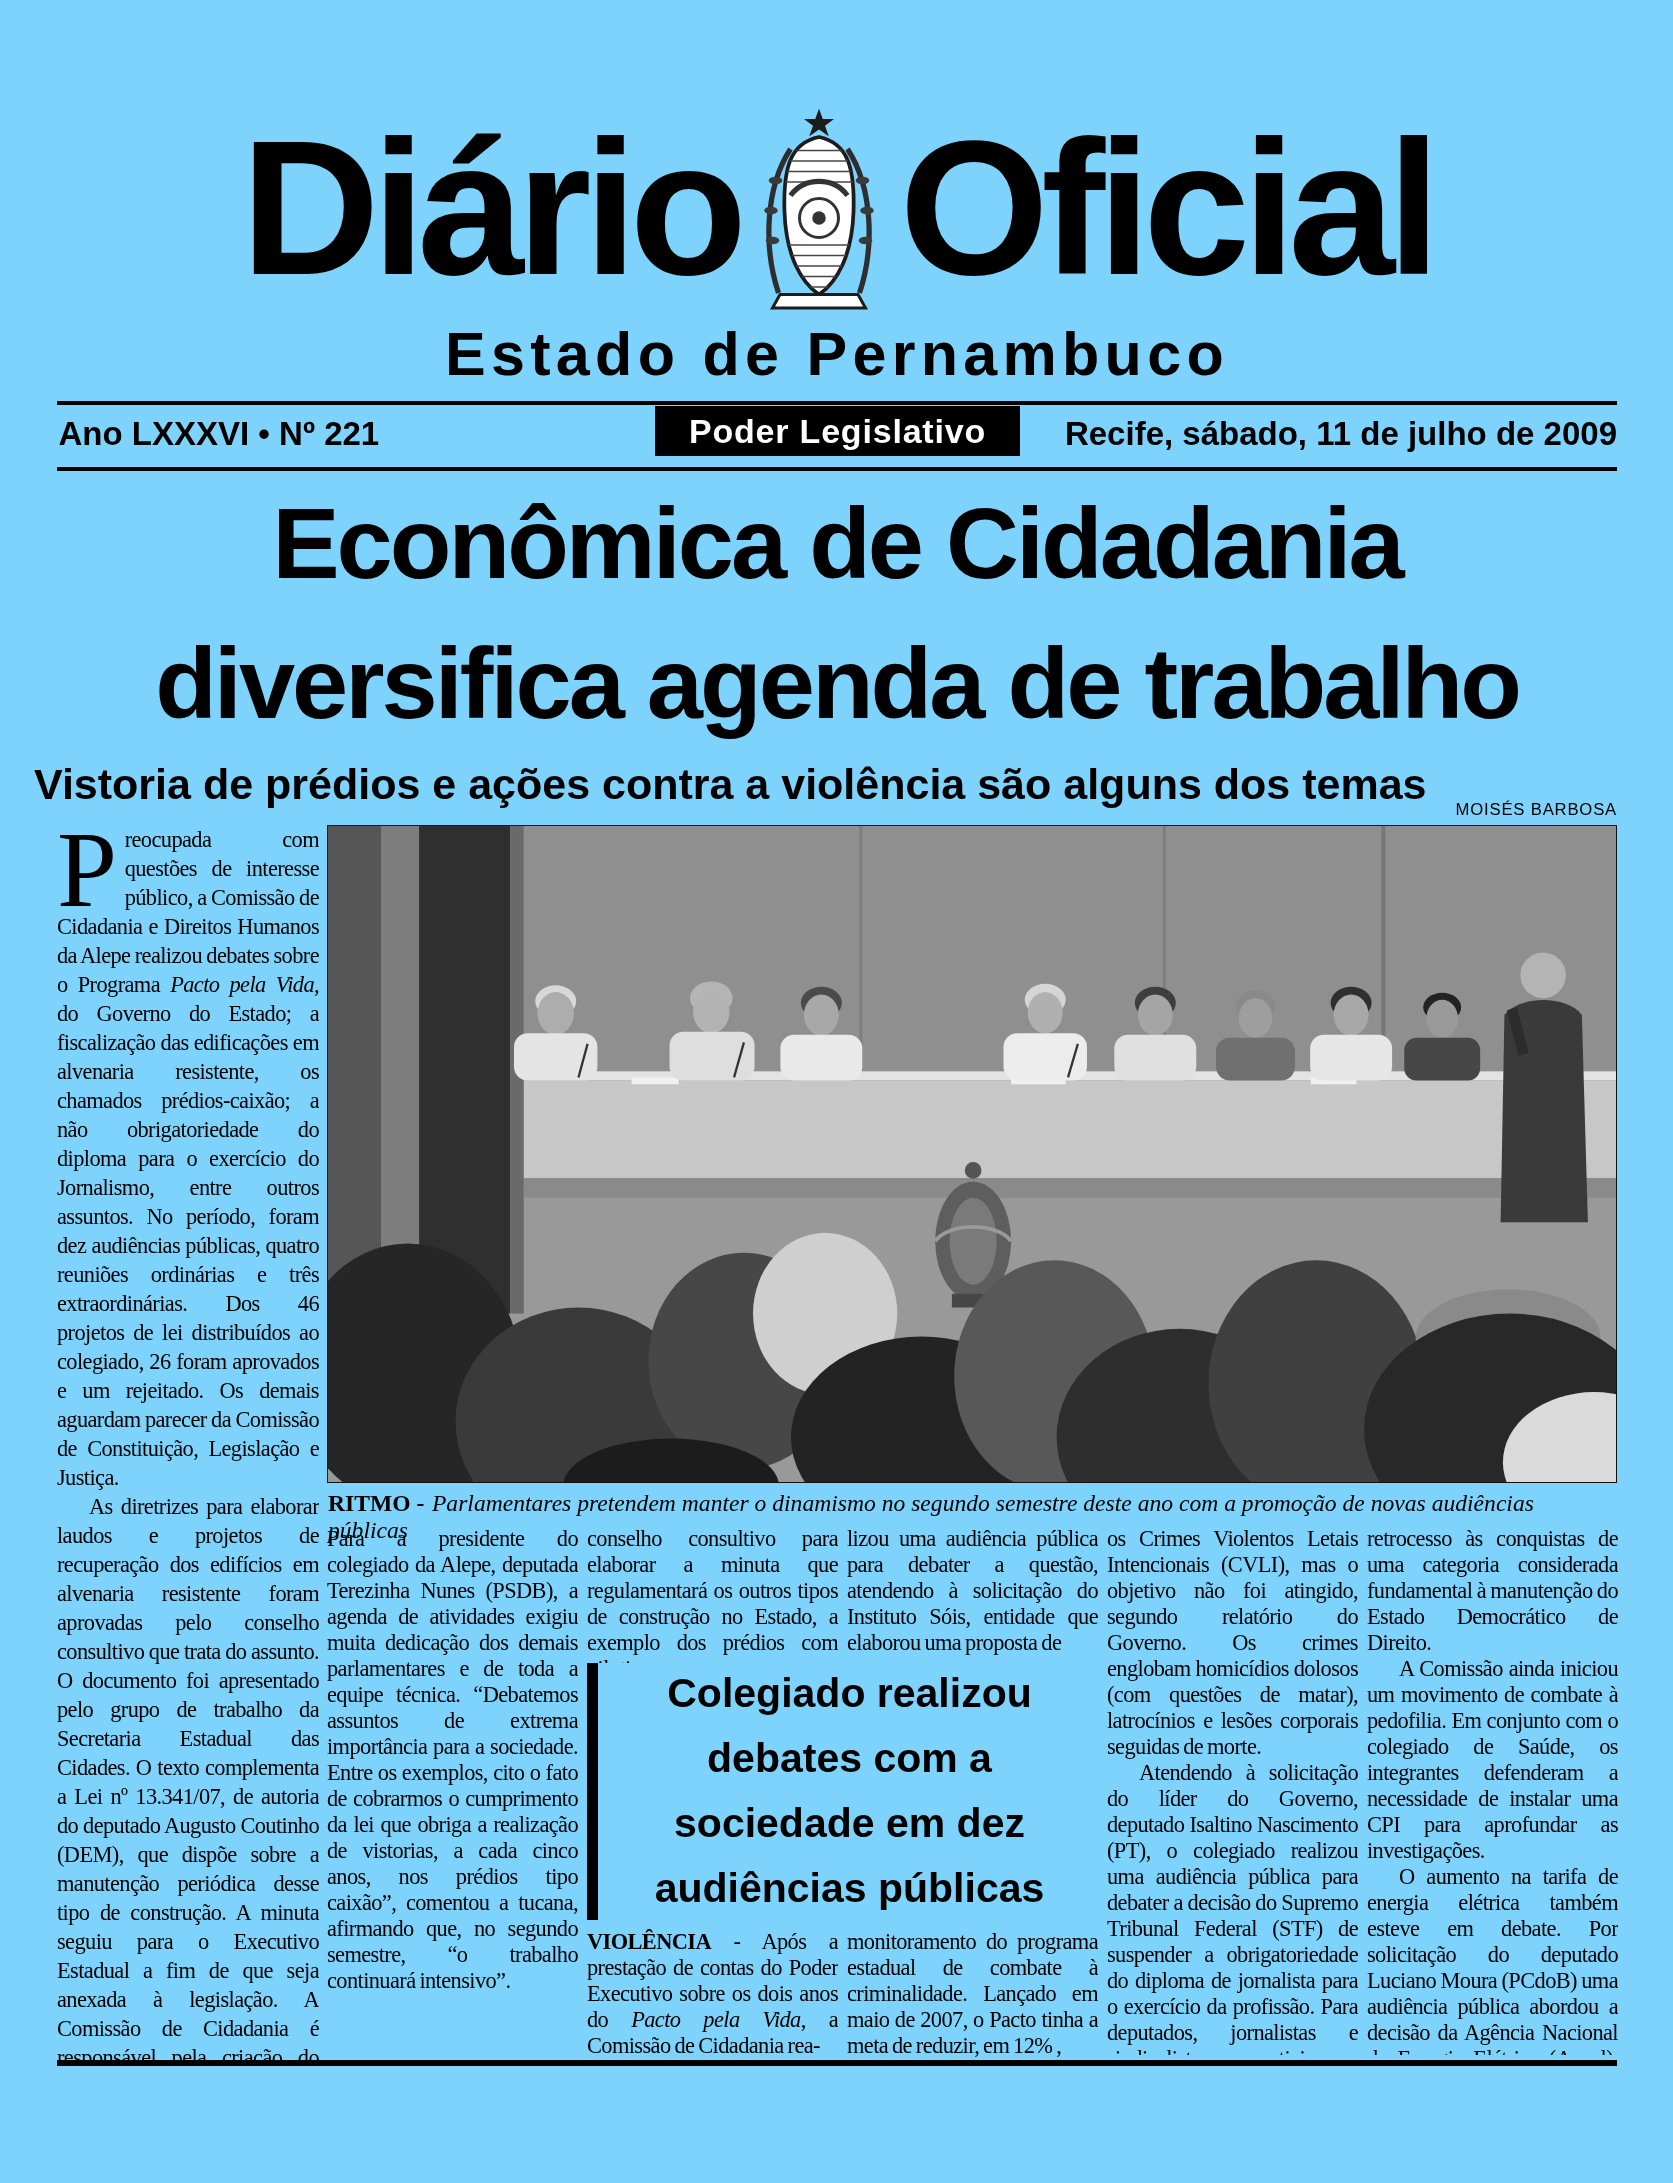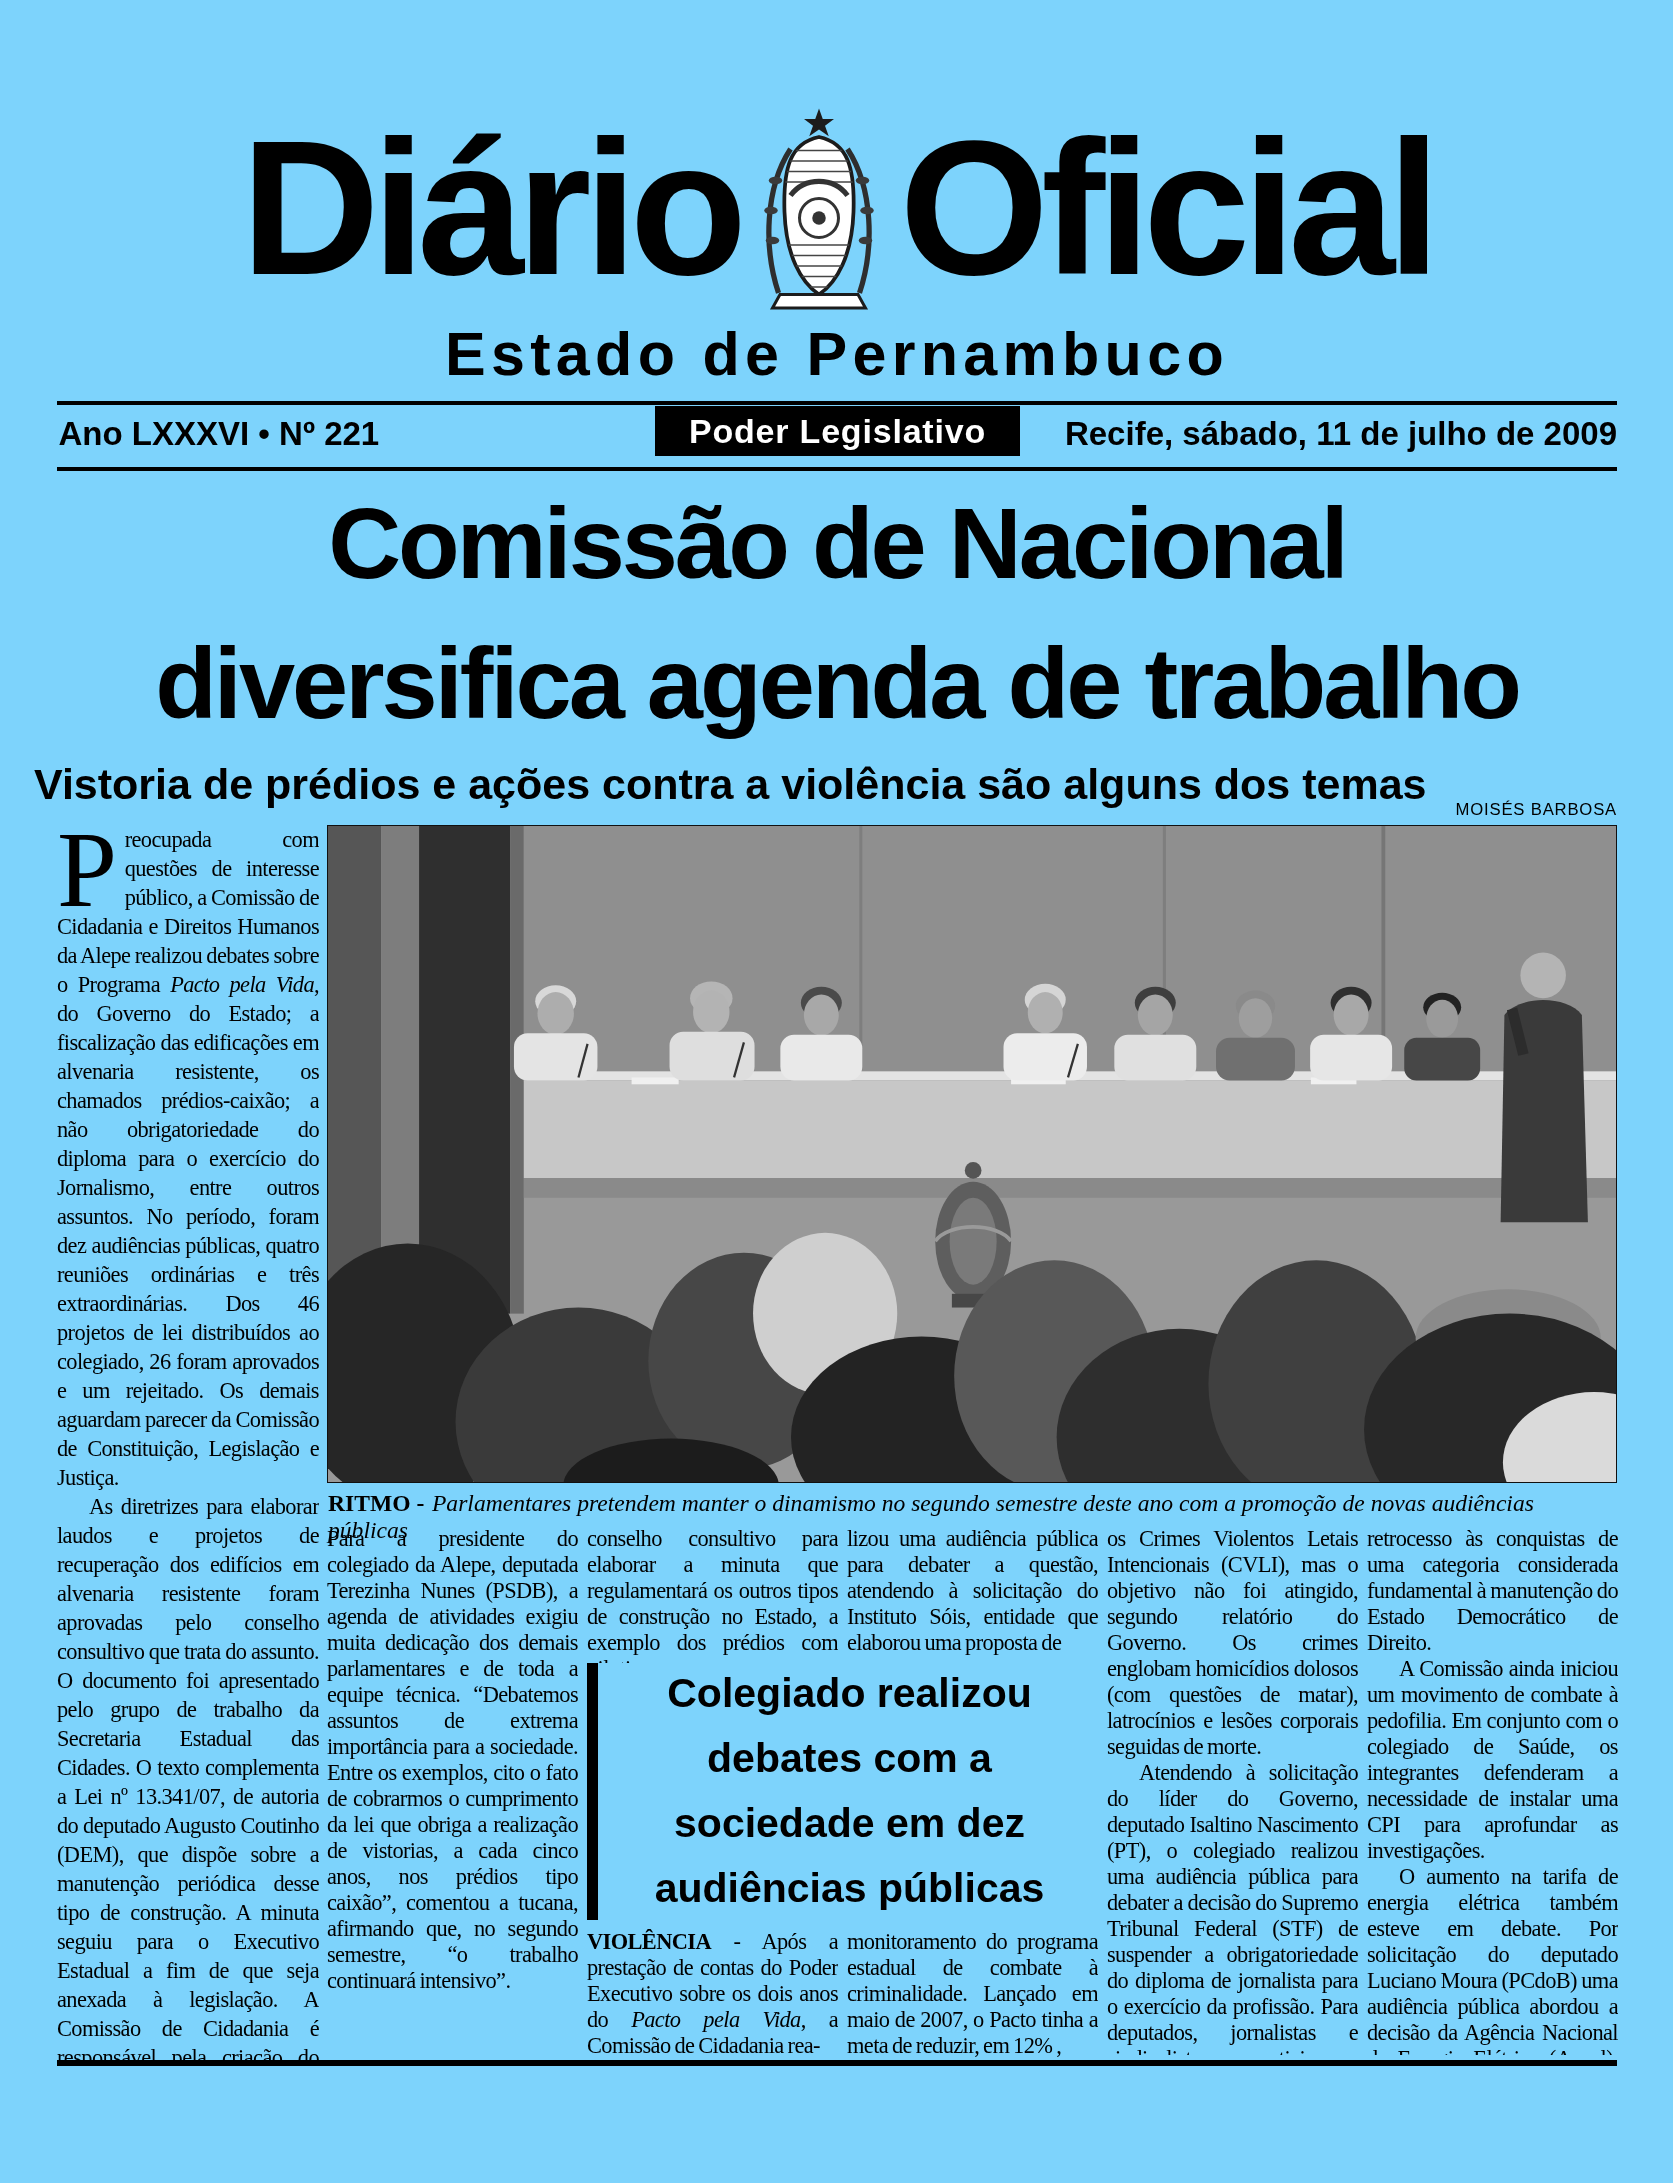--- a/index.html
+++ b/index.html
@@ -142,21 +142,21 @@
 
   <div class="infobar">
     <span class="edition">Ano LXXXVI • Nº 221</span>
     <span class="section-box">Poder Legislativo</span>
     <span class="date">Recife, sábado, 11 de julho de 2009</span>
   </div>
 
   <div class="rule rule-2"></div>
 
   <h1 class="headline" style="margin:0;font-weight:bold;">
-    <span>Comissão de Nacional</span>
+    <span>Econômica de Cidadania</span>
     <span>diversifica agenda de trabalho</span>
   </h1>
   <div class="subheadline">Vistoria de prédios e ações contra a violência são alguns dos temas</div>
 
   <div class="credit">MOISÉS BARBOSA</div>
 
   <div class="body-col col1">
     <p>
       <span class="dropcap">P</span><span><span>reocupada com questões de interesse público, a Comissão de Cidadania e Direitos Humanos da Alepe realizou debates sobre o Programa </span><span style="font-style: italic;">Pacto pela Vida</span><span>, do Governo do Estado; a fiscalização das edificações em alvenaria resistente, os chamados prédios-caixão; a não obrigatoriedade do diploma para o exercício do Jornalismo, entre outros assuntos. No período, foram dez audiências públicas, quatro reuniões ordinárias e três extraordinárias. Dos 46 projetos de lei distribuídos ao colegiado, 26 foram aprovados e um rejeitado. Os demais aguardam parecer da Comissão de Constituição, Legislação e Justiça.</span></span>
     </p>

